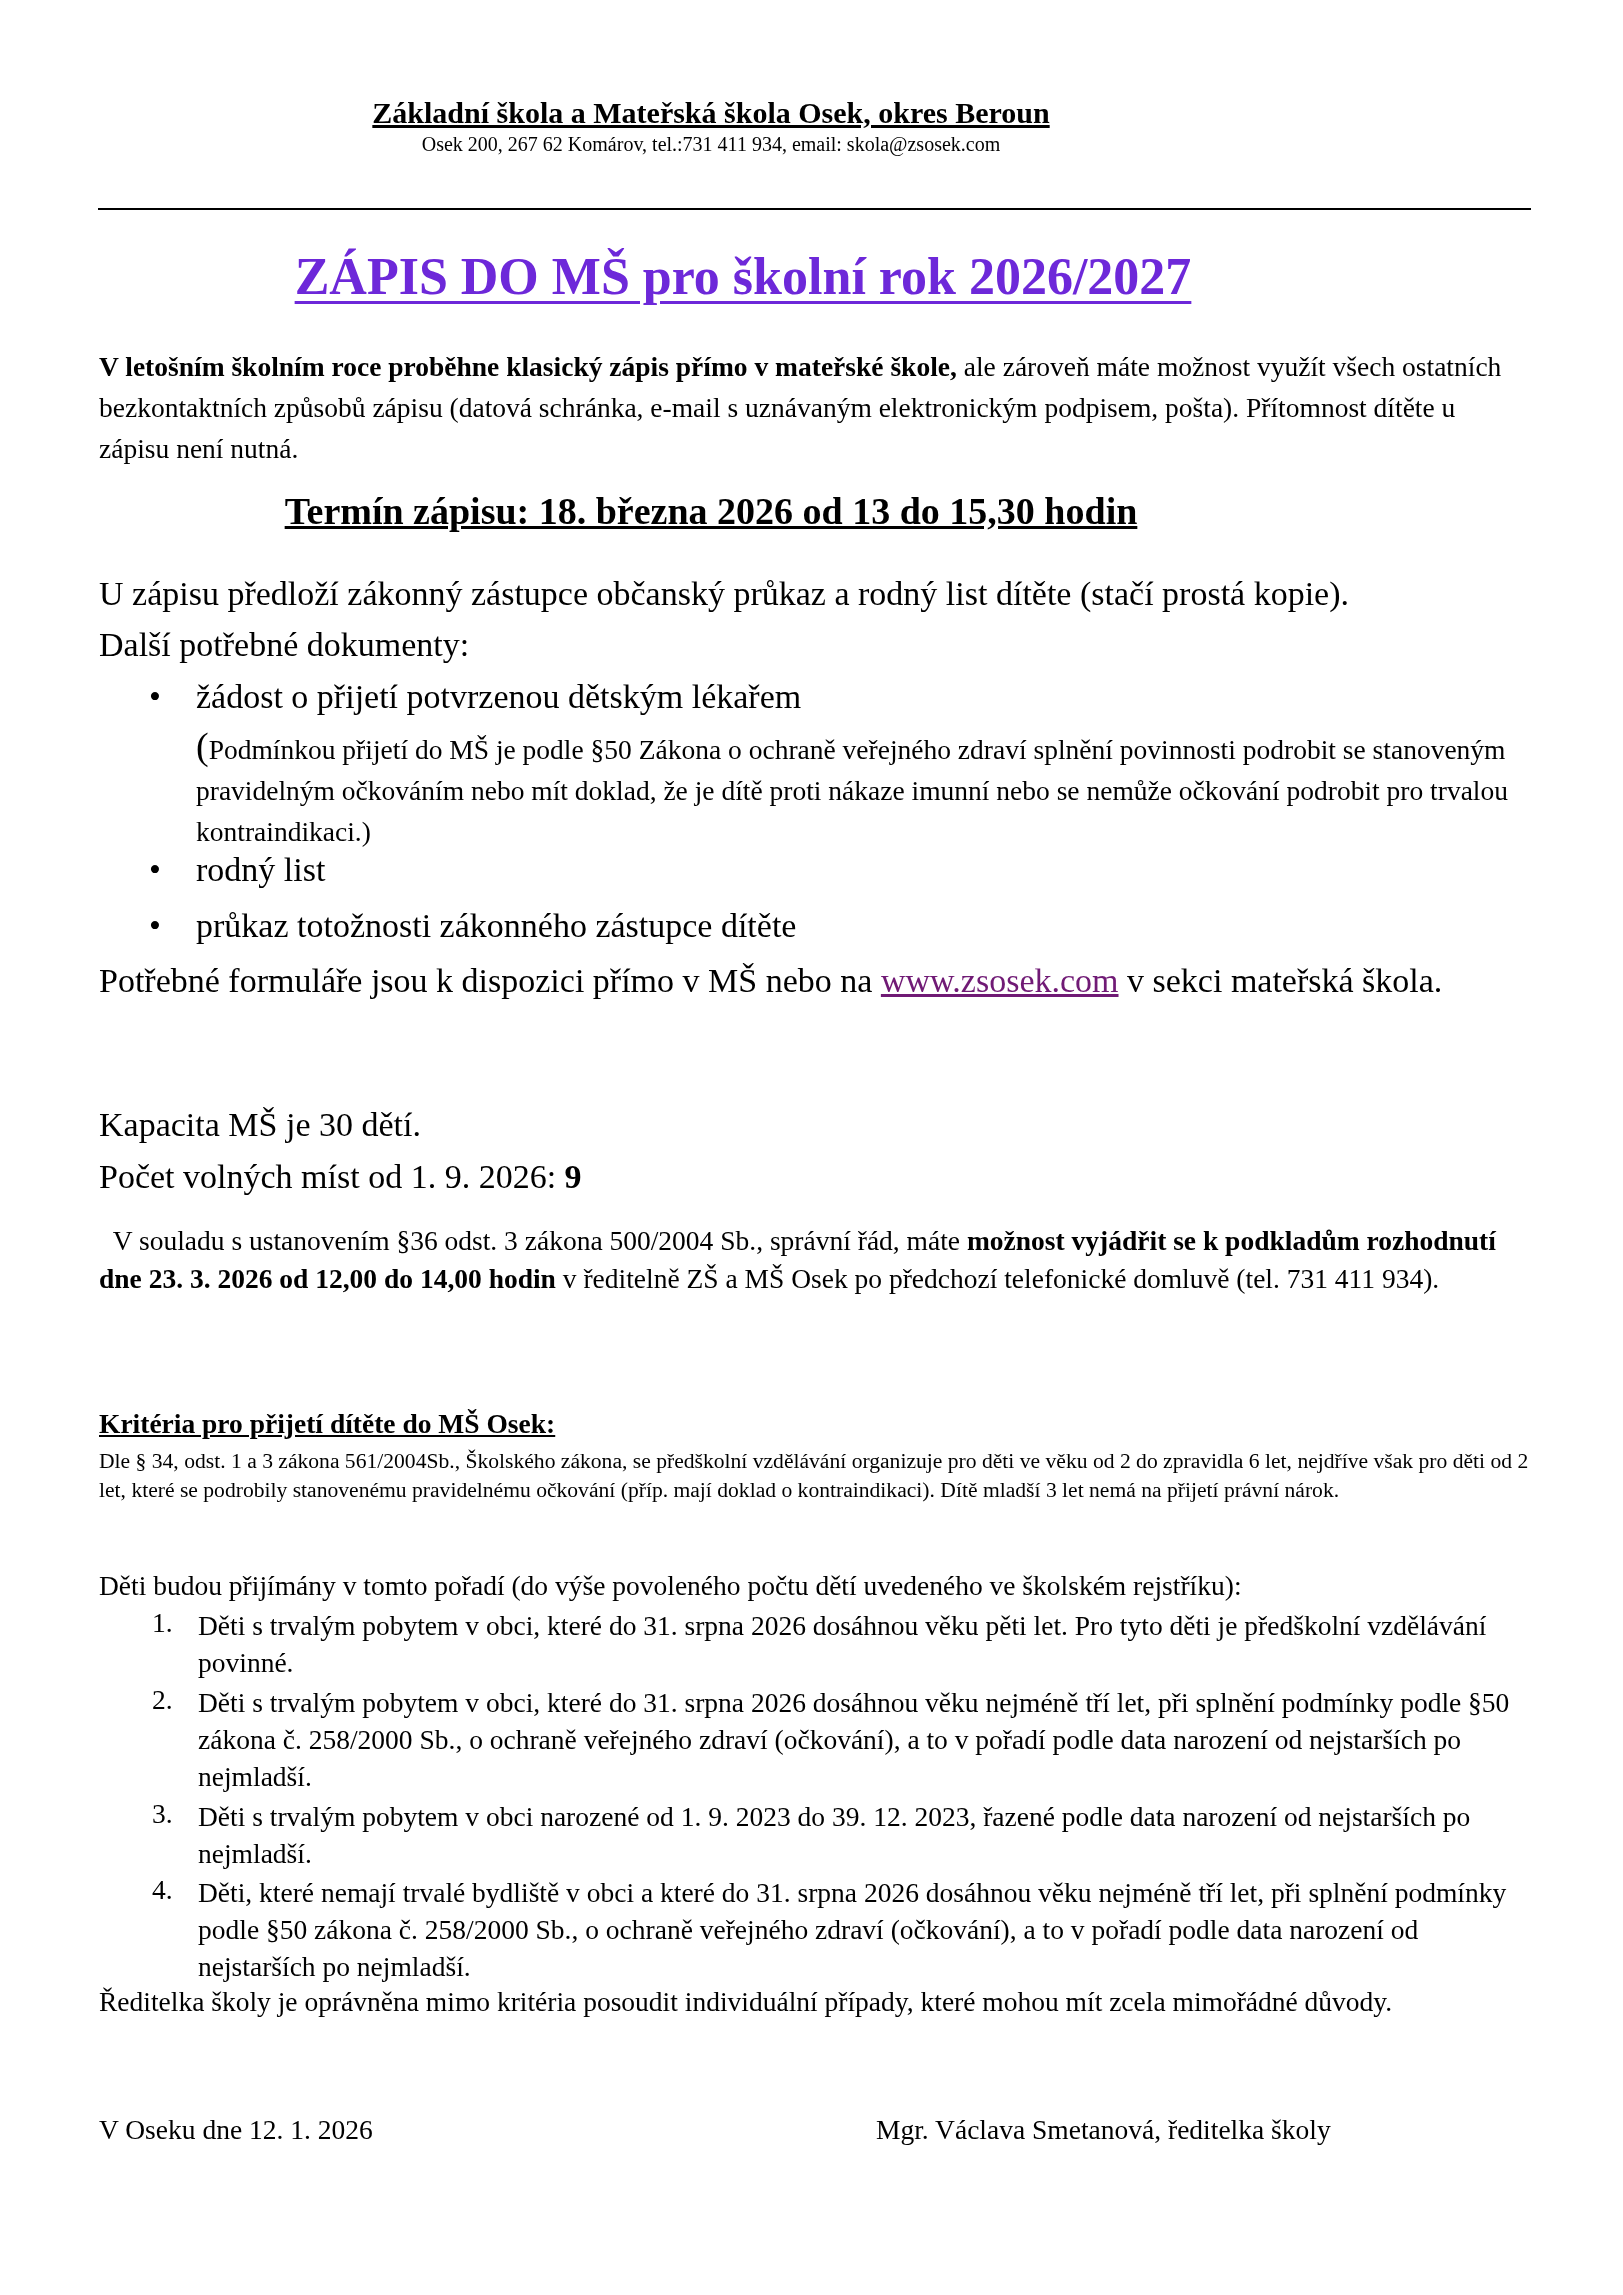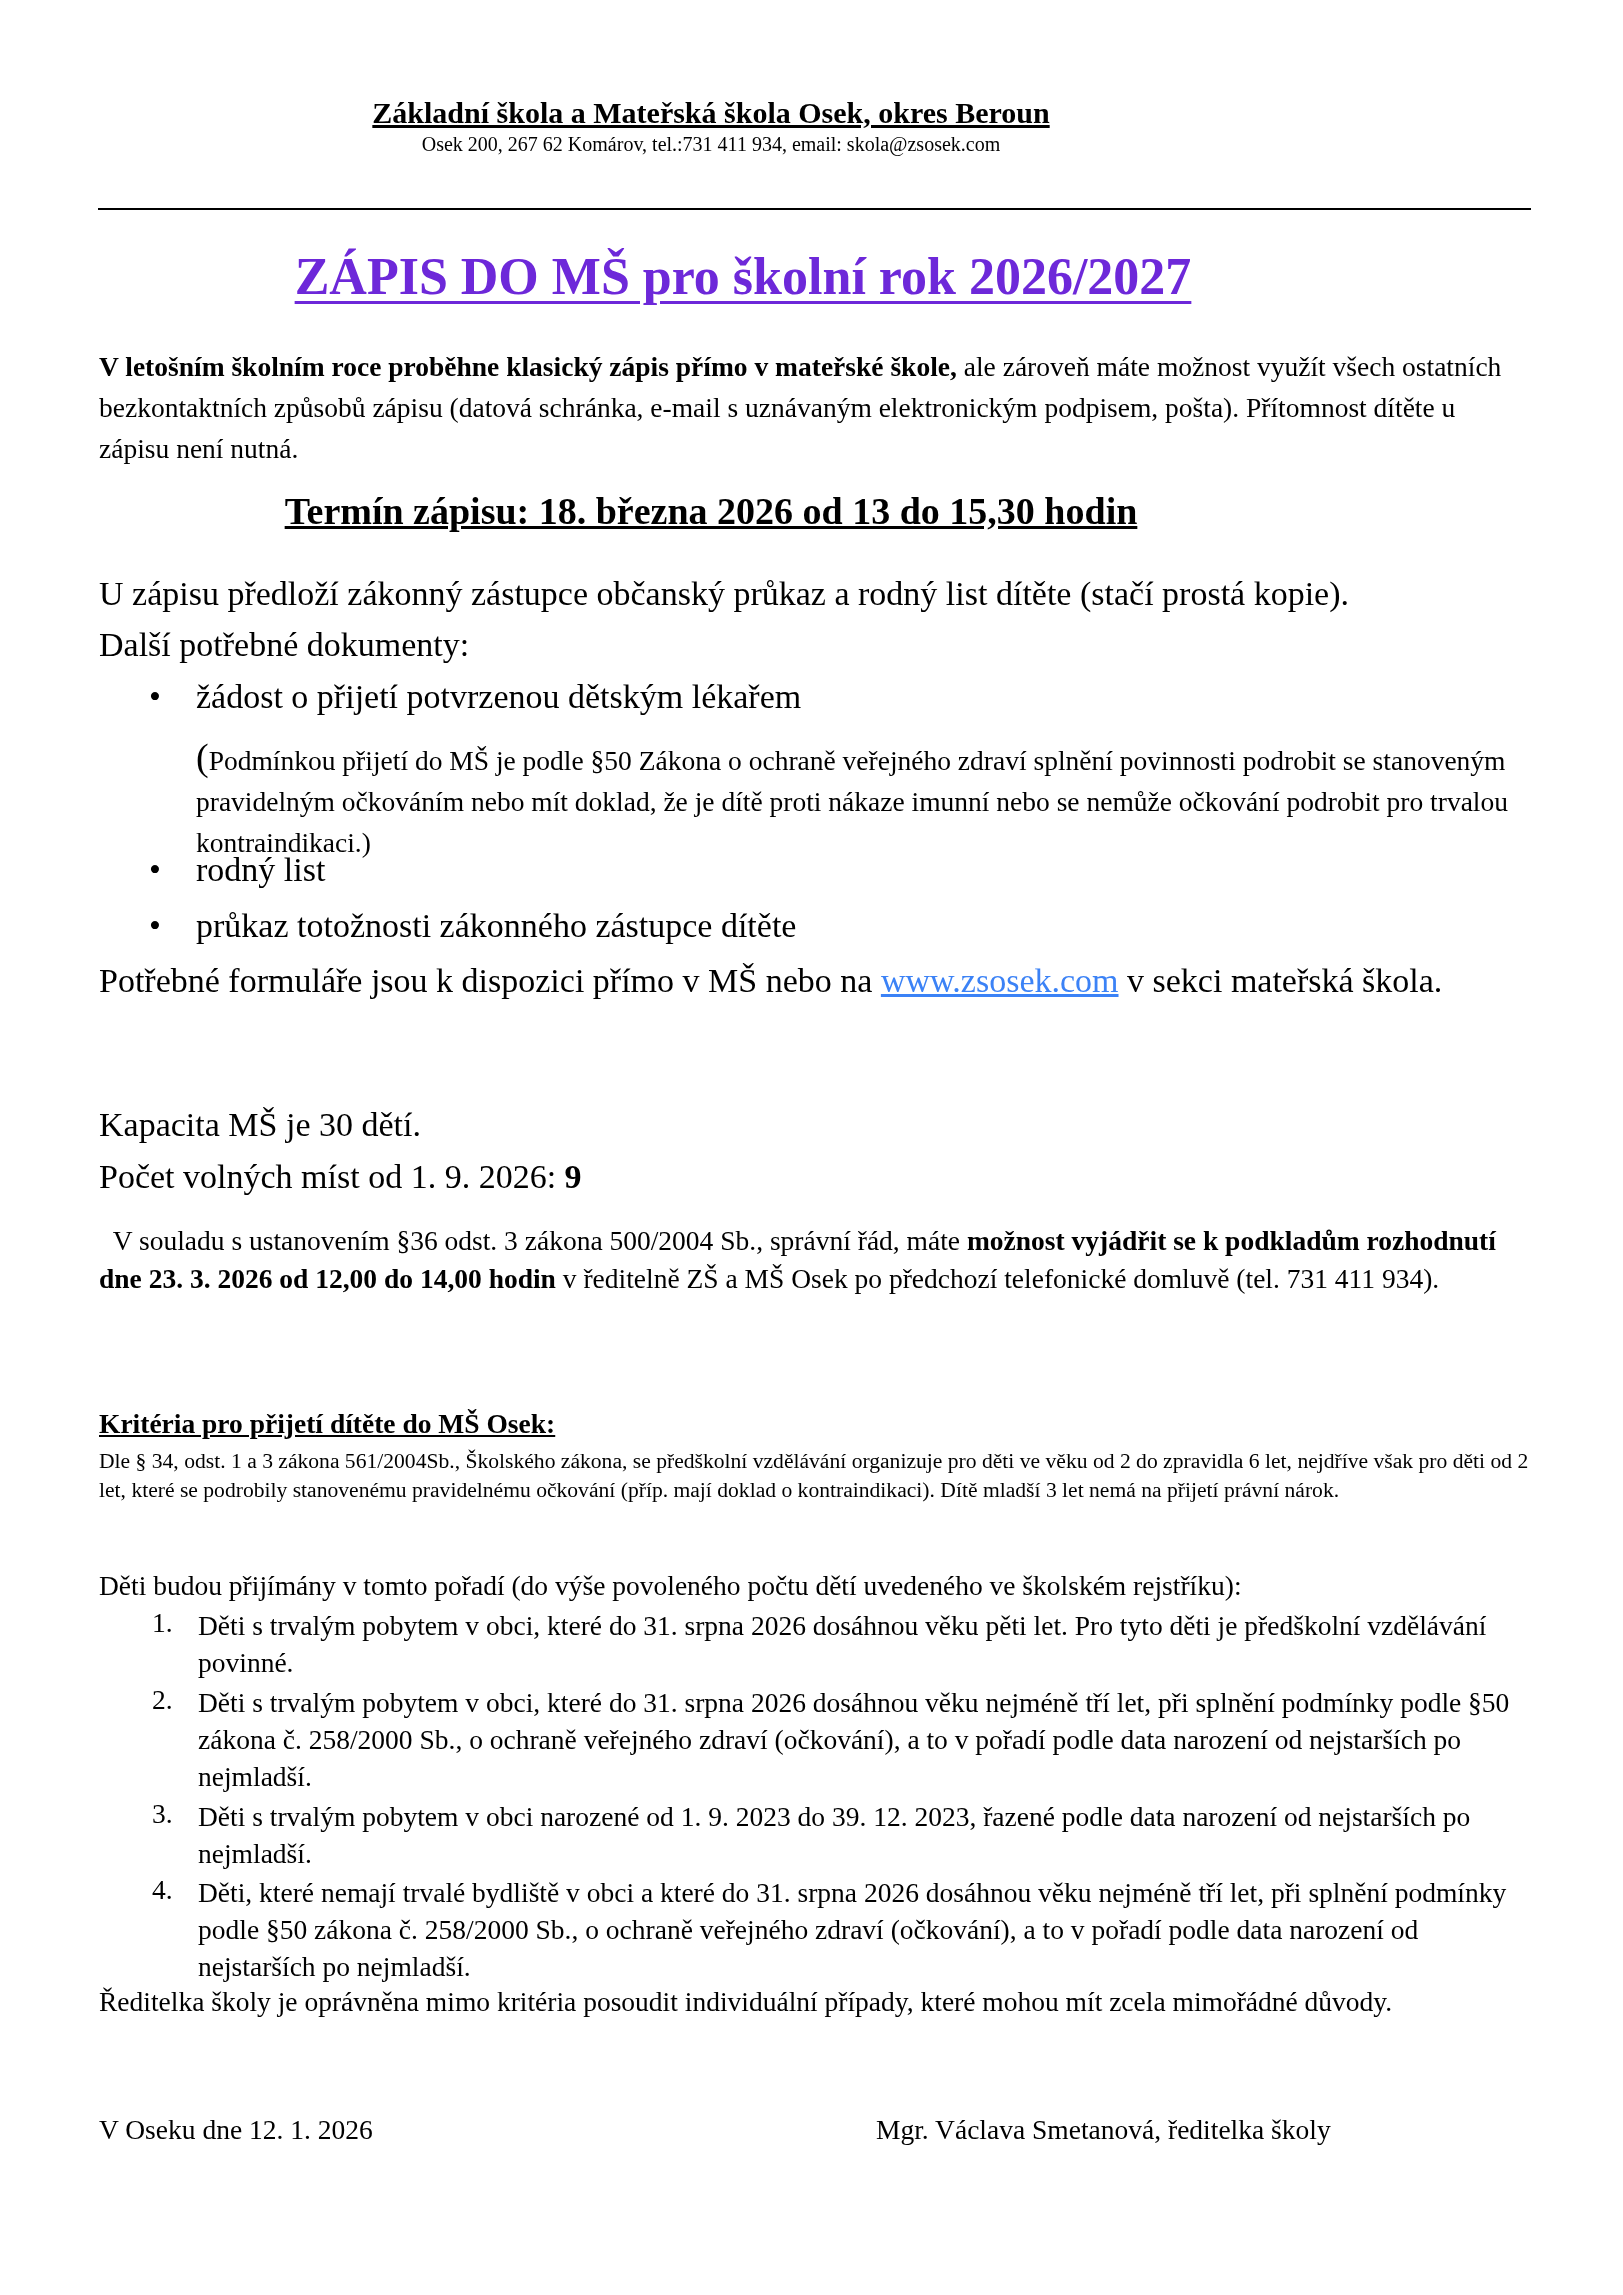--- a/index.html
+++ b/index.html
@@ -12,24 +12,24 @@
   .rule { position: absolute; left: 98px; width: 1433px; top: 208px; height: 2px; background: #000; }
   .main-title { top: 247px; font-size: 52px; font-weight: bold; color: #6d28d9; text-decoration: underline; text-decoration-thickness: 3.3px; text-underline-offset: 6.5px; margin-left: 32px; }
   .intro { left: 99px; top: 346px; width: 1433px; font-size: 27.5px; line-height: 41px; white-space: normal; }
   .intro b { font-weight: bold; }
   .termin { top: 489px; font-size: 38px; font-weight: bold; text-decoration: underline; }
   .big { font-size: 34px; }
   .p-submit { left: 99px; top: 575px; }
   .p-docs { left: 99px; top: 626px; }
   .bullet { position: absolute; left: 149px; font-size: 34px; }
   .bullet-text { position: absolute; left: 196px; font-size: 34px; white-space: nowrap; }
-  .note { left: 196px; top: 726px; width: 1335px; font-size: 27.5px; line-height: 41px; white-space: normal; margin-top: 11px; }
+  .note { left: 196px; top: 726px; width: 1335px; font-size: 27.5px; line-height: 41px; white-space: normal; }
   .note .paren { font-size: 38px; }
   .forms { left: 99px; top: 954px; width: 1433px; font-size: 34px; line-height: 54px; white-space: normal; }
-  .forms a { color: #3b82f6; text-decoration: underline; }
+  .forms a { color: #701a75; text-decoration: underline; }
   .cap { left: 99px; top: 1106px; font-size: 34px; }
   .free { left: 99px; top: 1158px; font-size: 34px; }
   .souladu { left: 99px; top: 1222px; width: 1440px; font-size: 27.5px; line-height: 38px; white-space: normal; }
   .crit-h { left: 99px; top: 1408px; font-size: 27.5px; font-weight: bold; text-decoration: underline; }
   .crit-p { left: 99px; top: 1447px; width: 1440px; font-size: 21.6px; line-height: 29px; white-space: normal; }
   .order-intro { left: 99px; top: 1570px; font-size: 27.5px; }
   .ol-num { position: absolute; left: 152px; font-size: 27.5px; }
   .ol-text { position: absolute; left: 198px; width: 1341px; font-size: 27.5px; line-height: 37px; white-space: normal; }
   .closing { left: 99px; top: 1983px; width: 1440px; font-size: 27.5px; line-height: 38px; white-space: normal; }
   .place { left: 99px; top: 2114px; font-size: 27.5px; }

